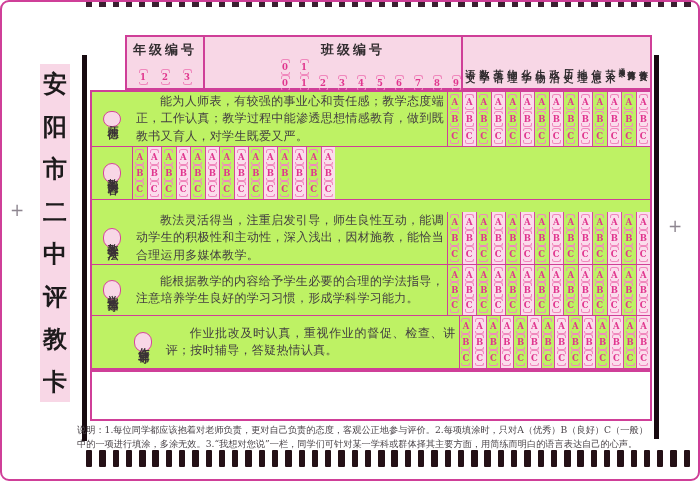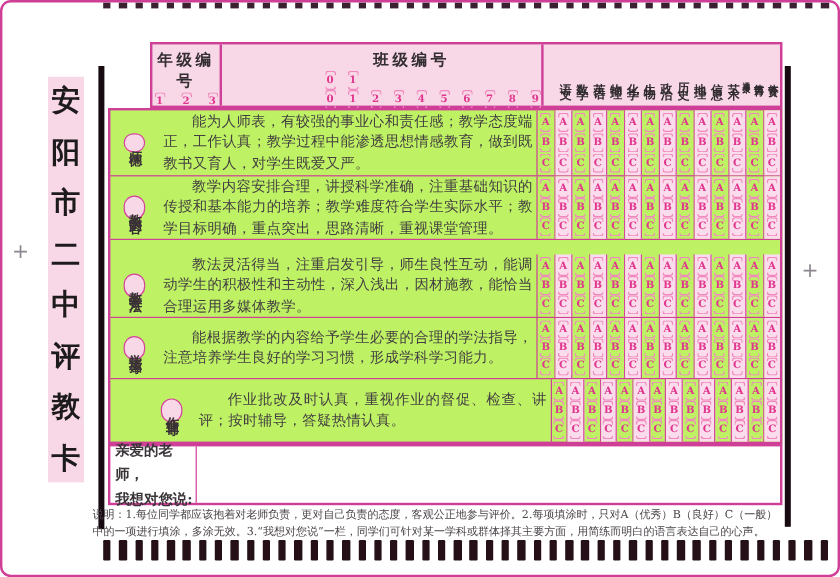--- a/index.html
+++ b/index.html
@@ -29,21 +29,20 @@
     font-size:24px;font-weight:700;color:#1d1a1c;
   }
   .bar{position:absolute;width:5px;background:#170a10;}
   .bar.left{left:80px;top:53px;height:386px;}
   .bar.right{left:652px;top:53px;height:384px;}
   
   .header-table{
     position:absolute;left:123px;top:33px;width:527px;height:55px;
     box-sizing:border-box;border:2px solid #cf3f98;background:#f8d7e6;
     display:flex;
-    gap:10px;
   }
   .hcell{box-sizing:border-box;position:relative;}
   .hcell.grade{width:102px;border-right:2px solid #cf3f98;display:flex;flex-direction:column;align-items:center;}
   .hcell.clazz{width:218px;border-right:2px solid #cf3f98;display:flex;flex-direction:column;margin-left:40px;}
   .hcell.subjects{flex:1;display:flex;align-items:flex-start;}
   .hlabel{font-size:13px;font-weight:700;color:#332e31;letter-spacing:3px;margin-top:4px;text-align:center;}
   .digit-row{display:flex;gap:9px;}
   .grade .digit-row{margin-top:auto;margin-bottom:3px;gap:12px;}
   .clazz .tens{margin-left:35px;margin-top:0px;}
   .clazz .ones{margin-left:35px;margin-top:0px;margin-bottom:2px;}
@@ -308,23 +307,20 @@
             <div class="bubble">A</div>
             <div class="bubble">B</div>
             <div class="bubble">C</div>
           </div>
         </div>
       </div>
       <div class="eval-row" style="height: 55px;">
         <div class="badge-zone">
           <div class="badge">教学内容</div>
         </div>
-        <div class="desc-zone">
-          <p class="desc-text">教学内容安排合理，讲授科学准确，注重基础知识的传授和基本能力的培养；教学难度符合学生实际水平；教学目标明确，重点突出，思路清晰，重视课堂管理。</p>
-        </div>
         <div class="grid-zone">
           <div class="bcol">
             <div class="bubble">A</div>
             <div class="bubble">B</div>
             <div class="bubble">C</div>
           </div>
           <div class="bcol alt">
             <div class="bubble">A</div>
             <div class="bubble">B</div>
             <div class="bubble">C</div>
@@ -627,24 +623,20 @@
           <div class="bcol alt">
             <div class="bubble">A</div>
             <div class="bubble">B</div>
             <div class="bubble">C</div>
           </div>
         </div>
       </div>
     </div>
 
   <div class="comment-box">
-    <div class="comment-label">
-      <span>亲爱的老师，</span>
-      <span>我想对您说:</span>
-    </div>
     <div class="comment-area"></div>
   </div>
 
   <div class="instructions">
     <div>说明：1.每位同学都应该抱着对老师负责，更对自己负责的态度，客观公正地参与评价。2.每项填涂时，只对A（优秀）B（良好）C（一般）</div>
     <div>中的一项进行填涂，多涂无效。3.“我想对您说”一栏，同学们可针对某一学科或群体择其主要方面，用简练而明白的语言表达自己的心声。</div>
   </div>
 
   <div class="bottom-marks" id="bottom-marks">
       <div class="mark"></div>

